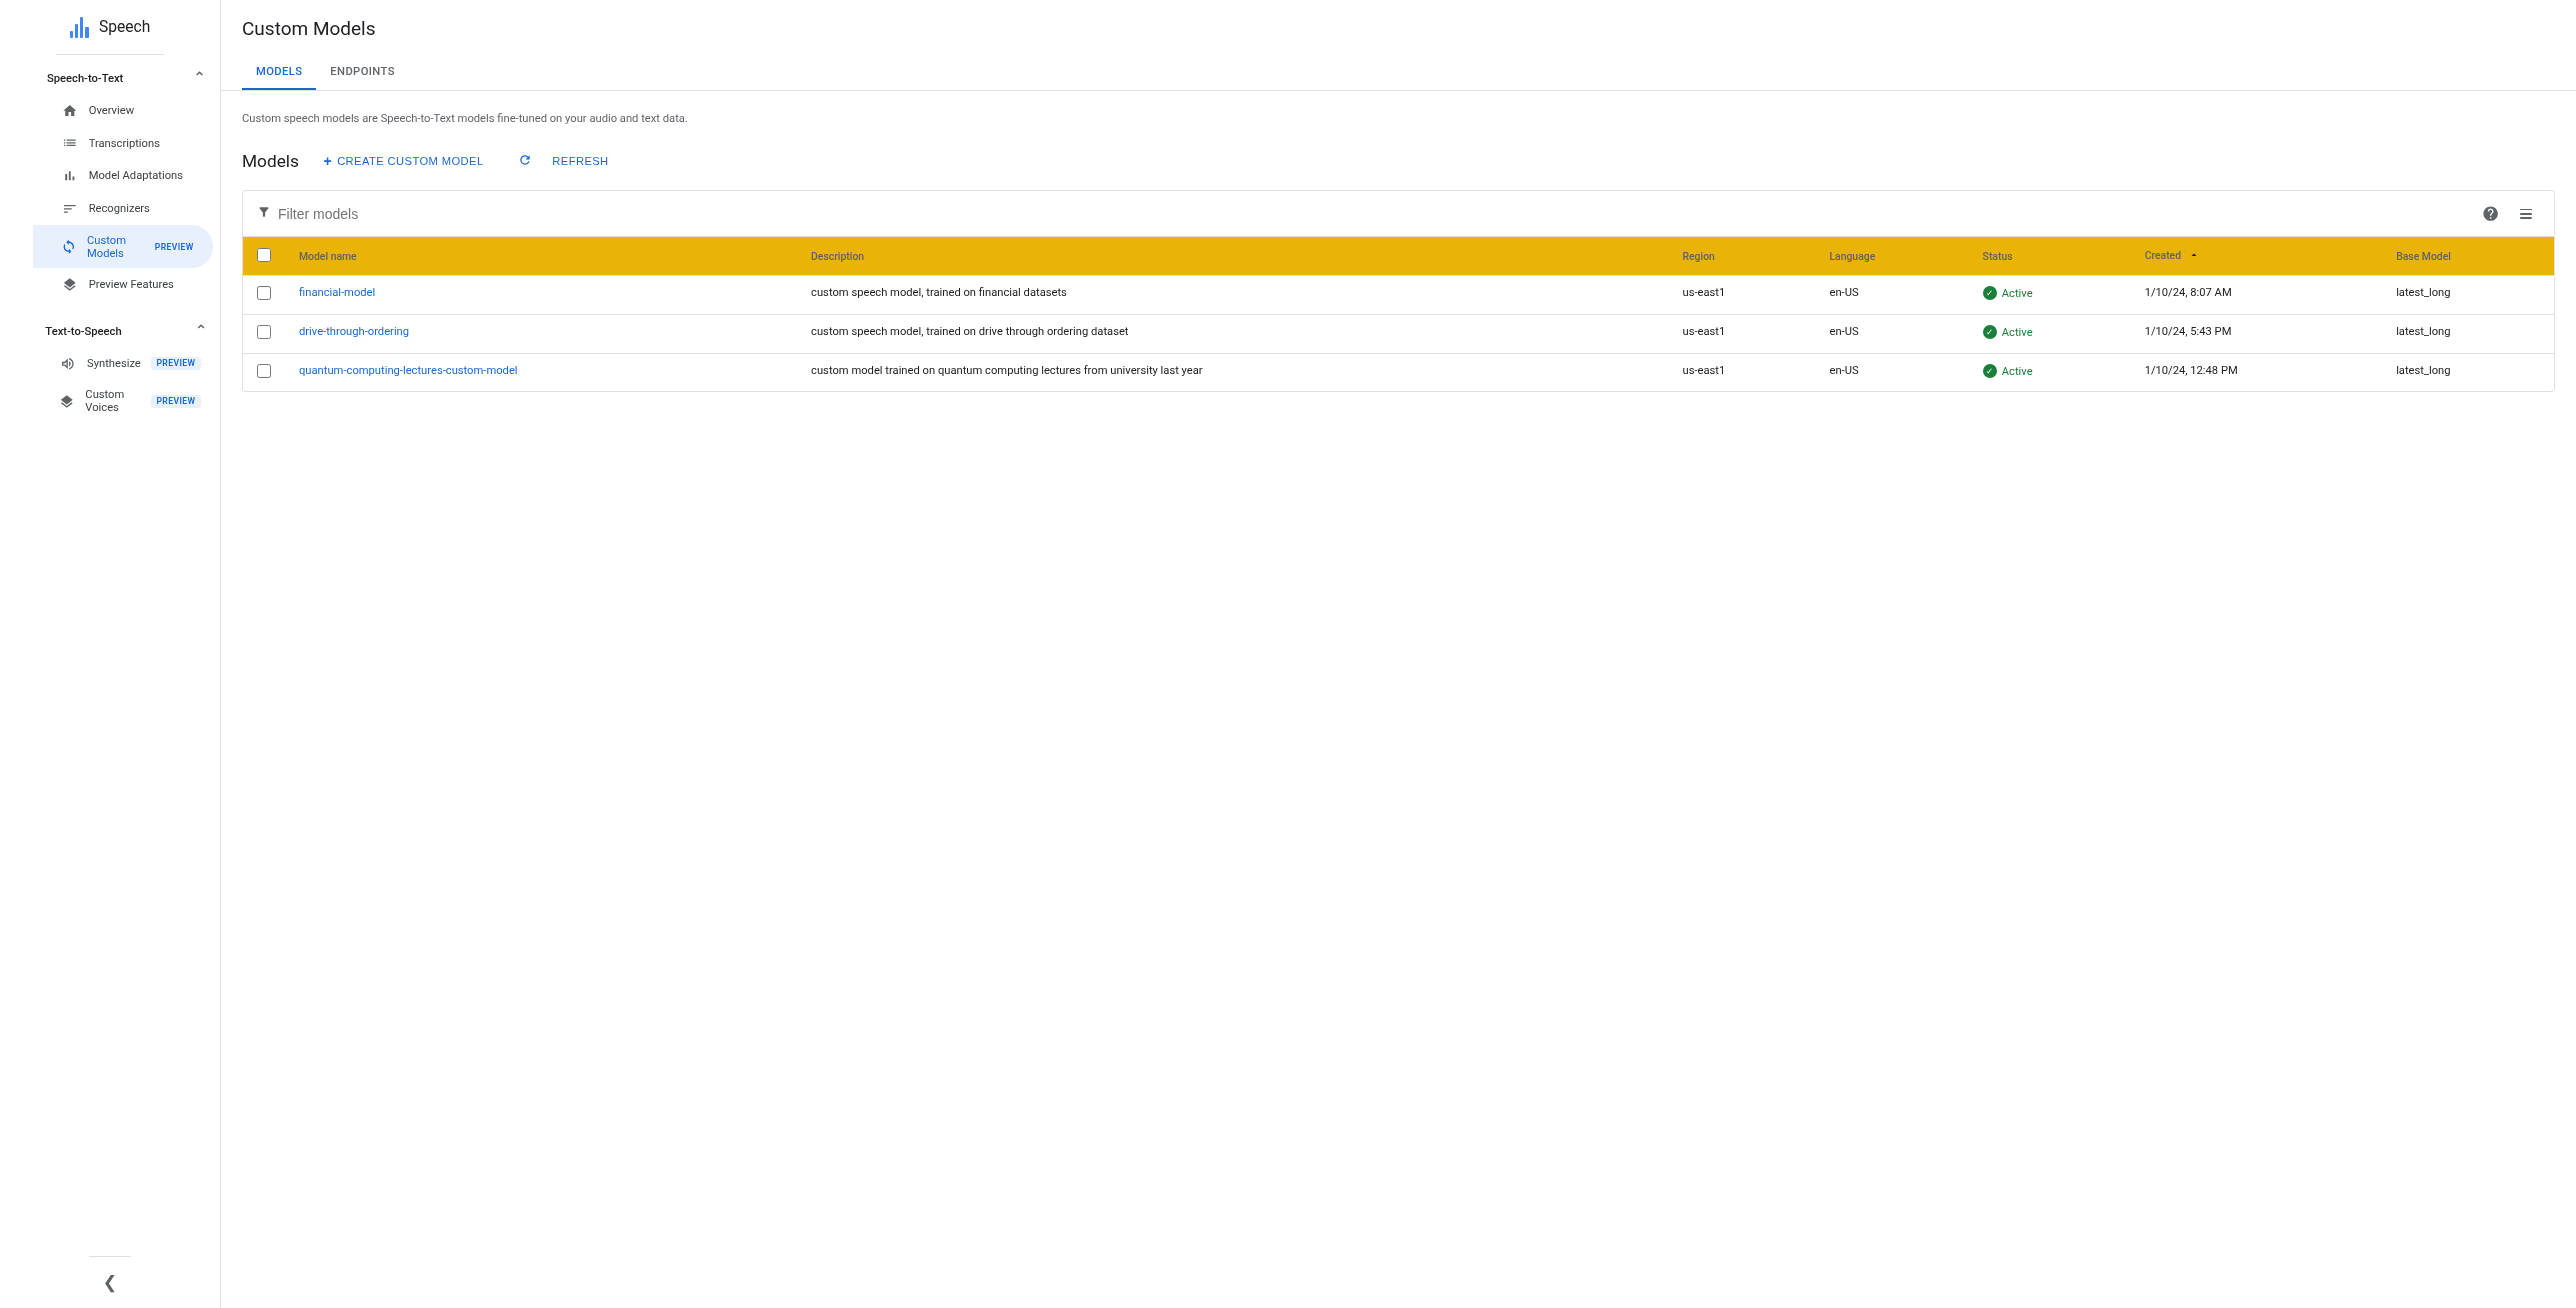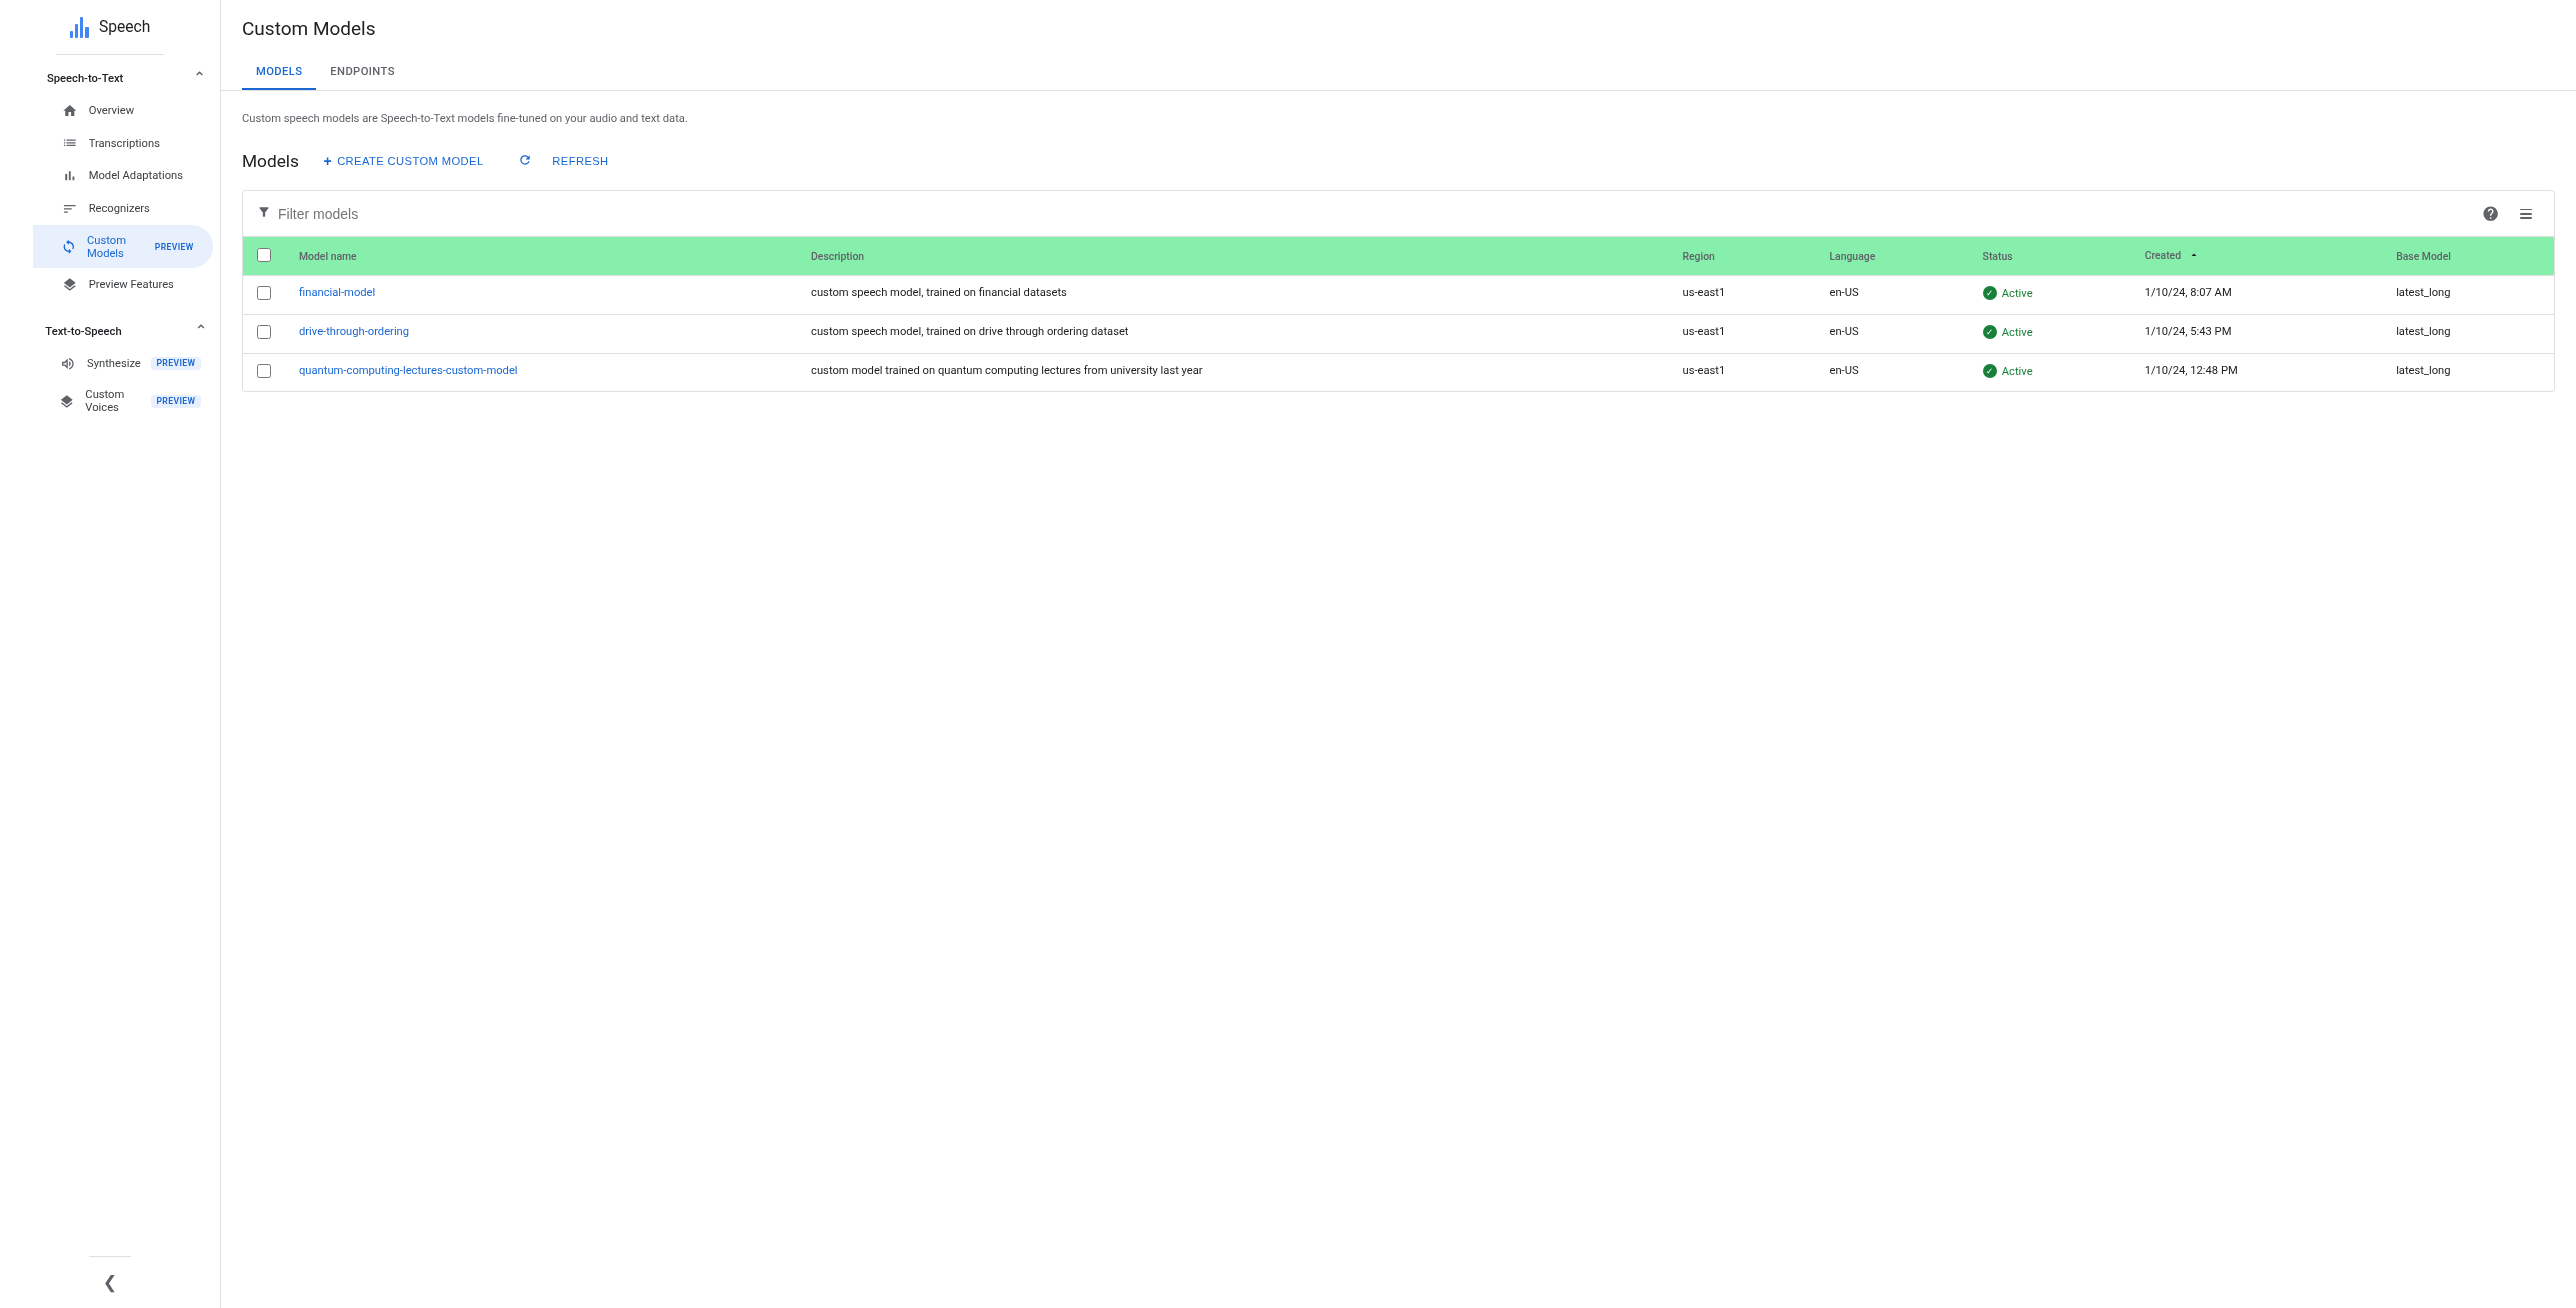--- a/index.html
+++ b/index.html
@@ -243,21 +243,21 @@
       justify-content: center;
       width: 28px;
       height: 28px;
     }
 
     table {
       width: 100%;
       border-collapse: collapse;
     }
     thead tr {
-      background: #86efac;
+      background: #eab308;
     }
     th {
       padding: 10.4px 14px;
       text-align: left;
       font-size: 10.4px;
       font-weight: 500;
       color: #5f6368;
       border-bottom: 0.9px solid #e0e0e0;
       white-space: nowrap;
     }

